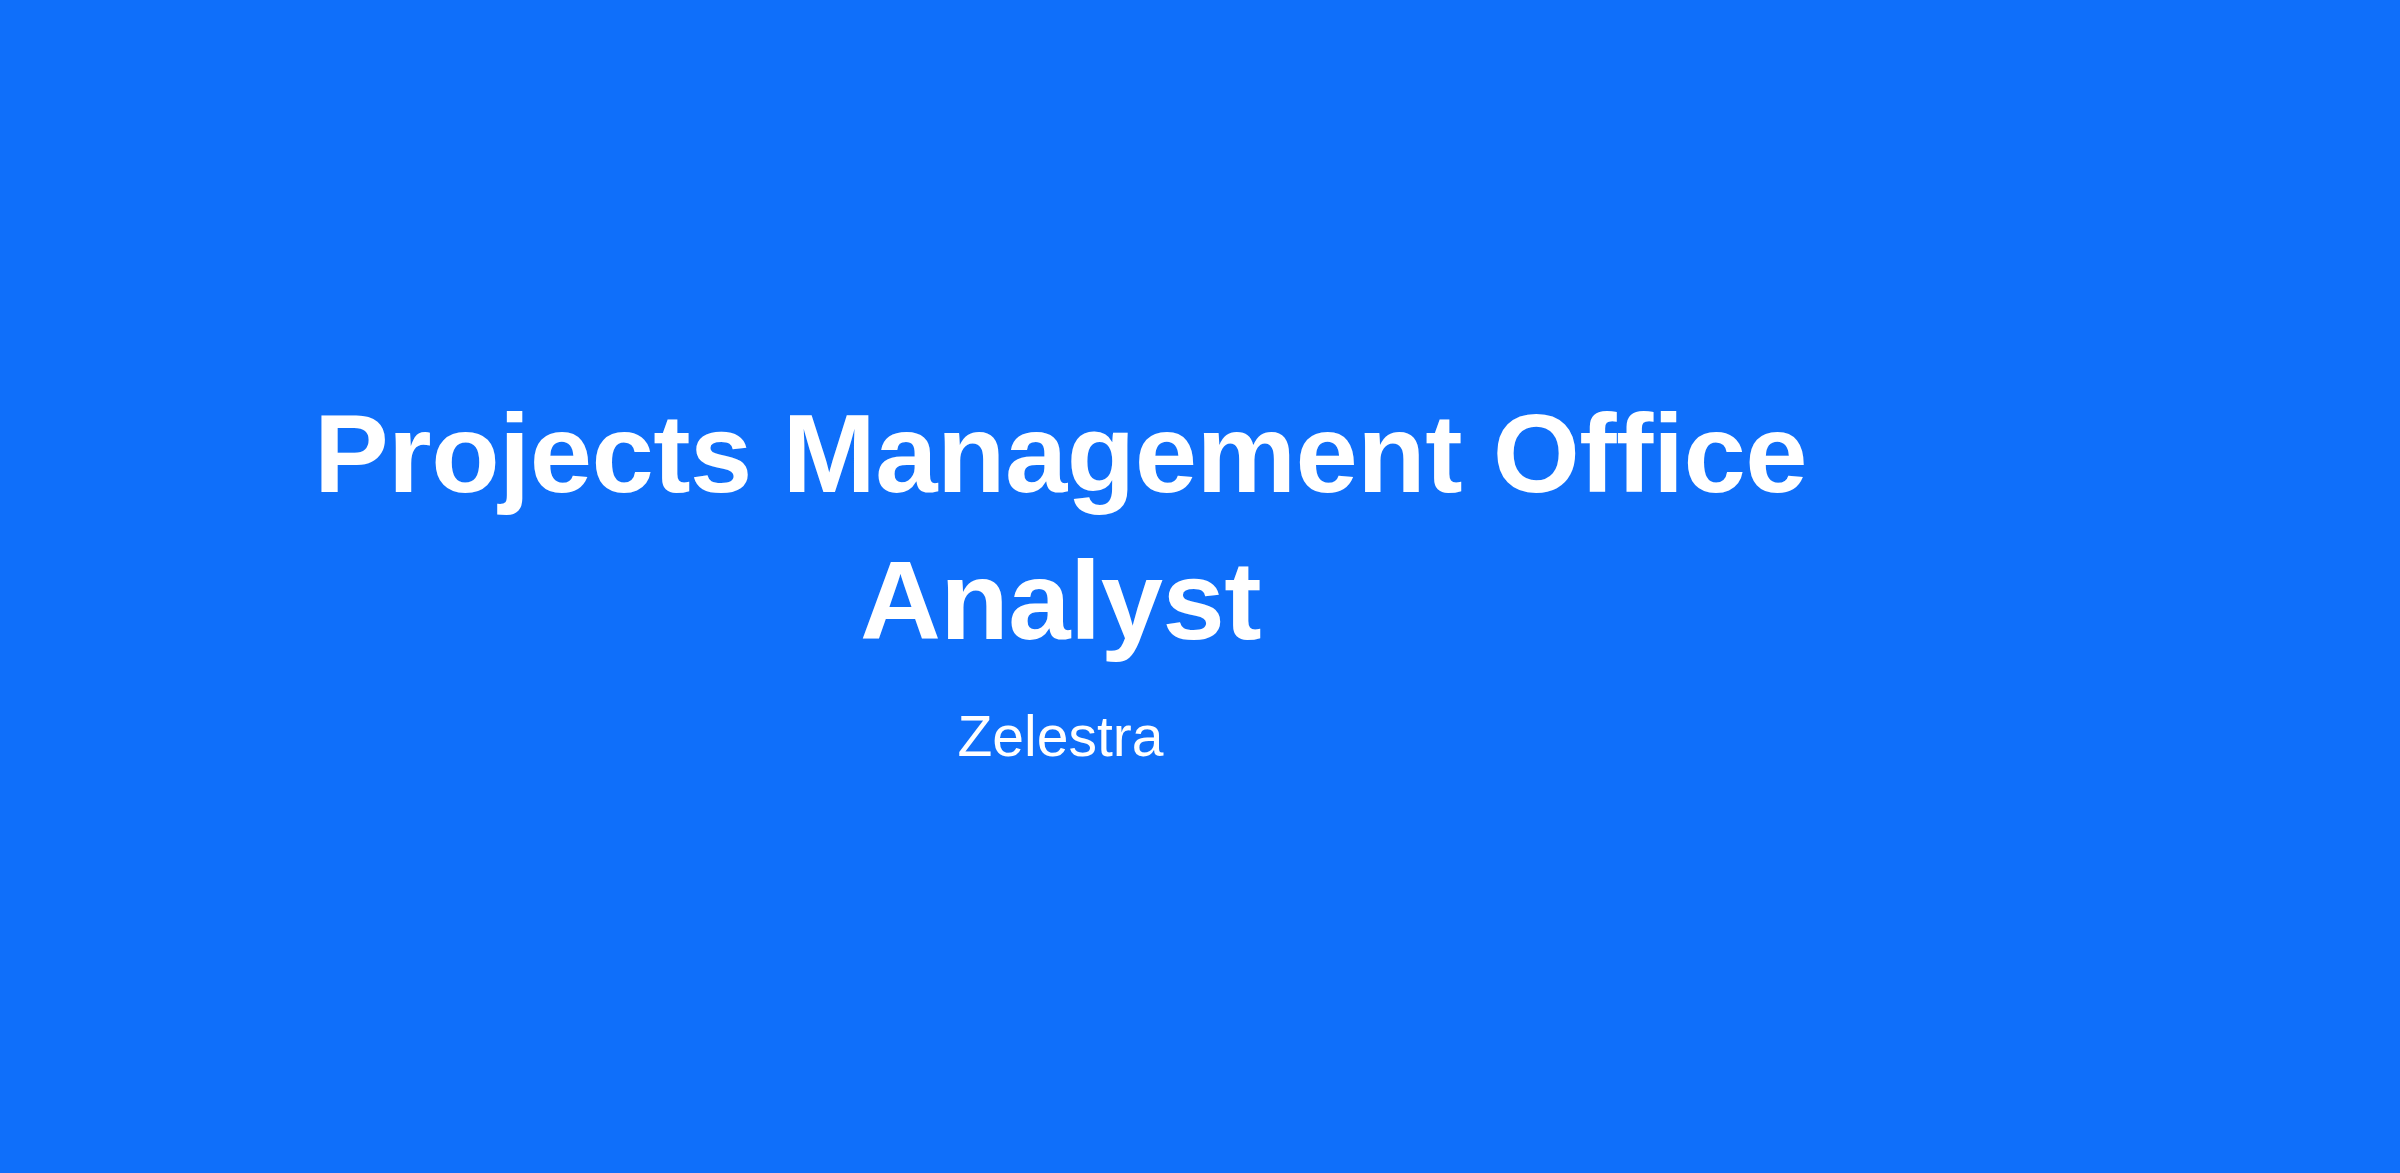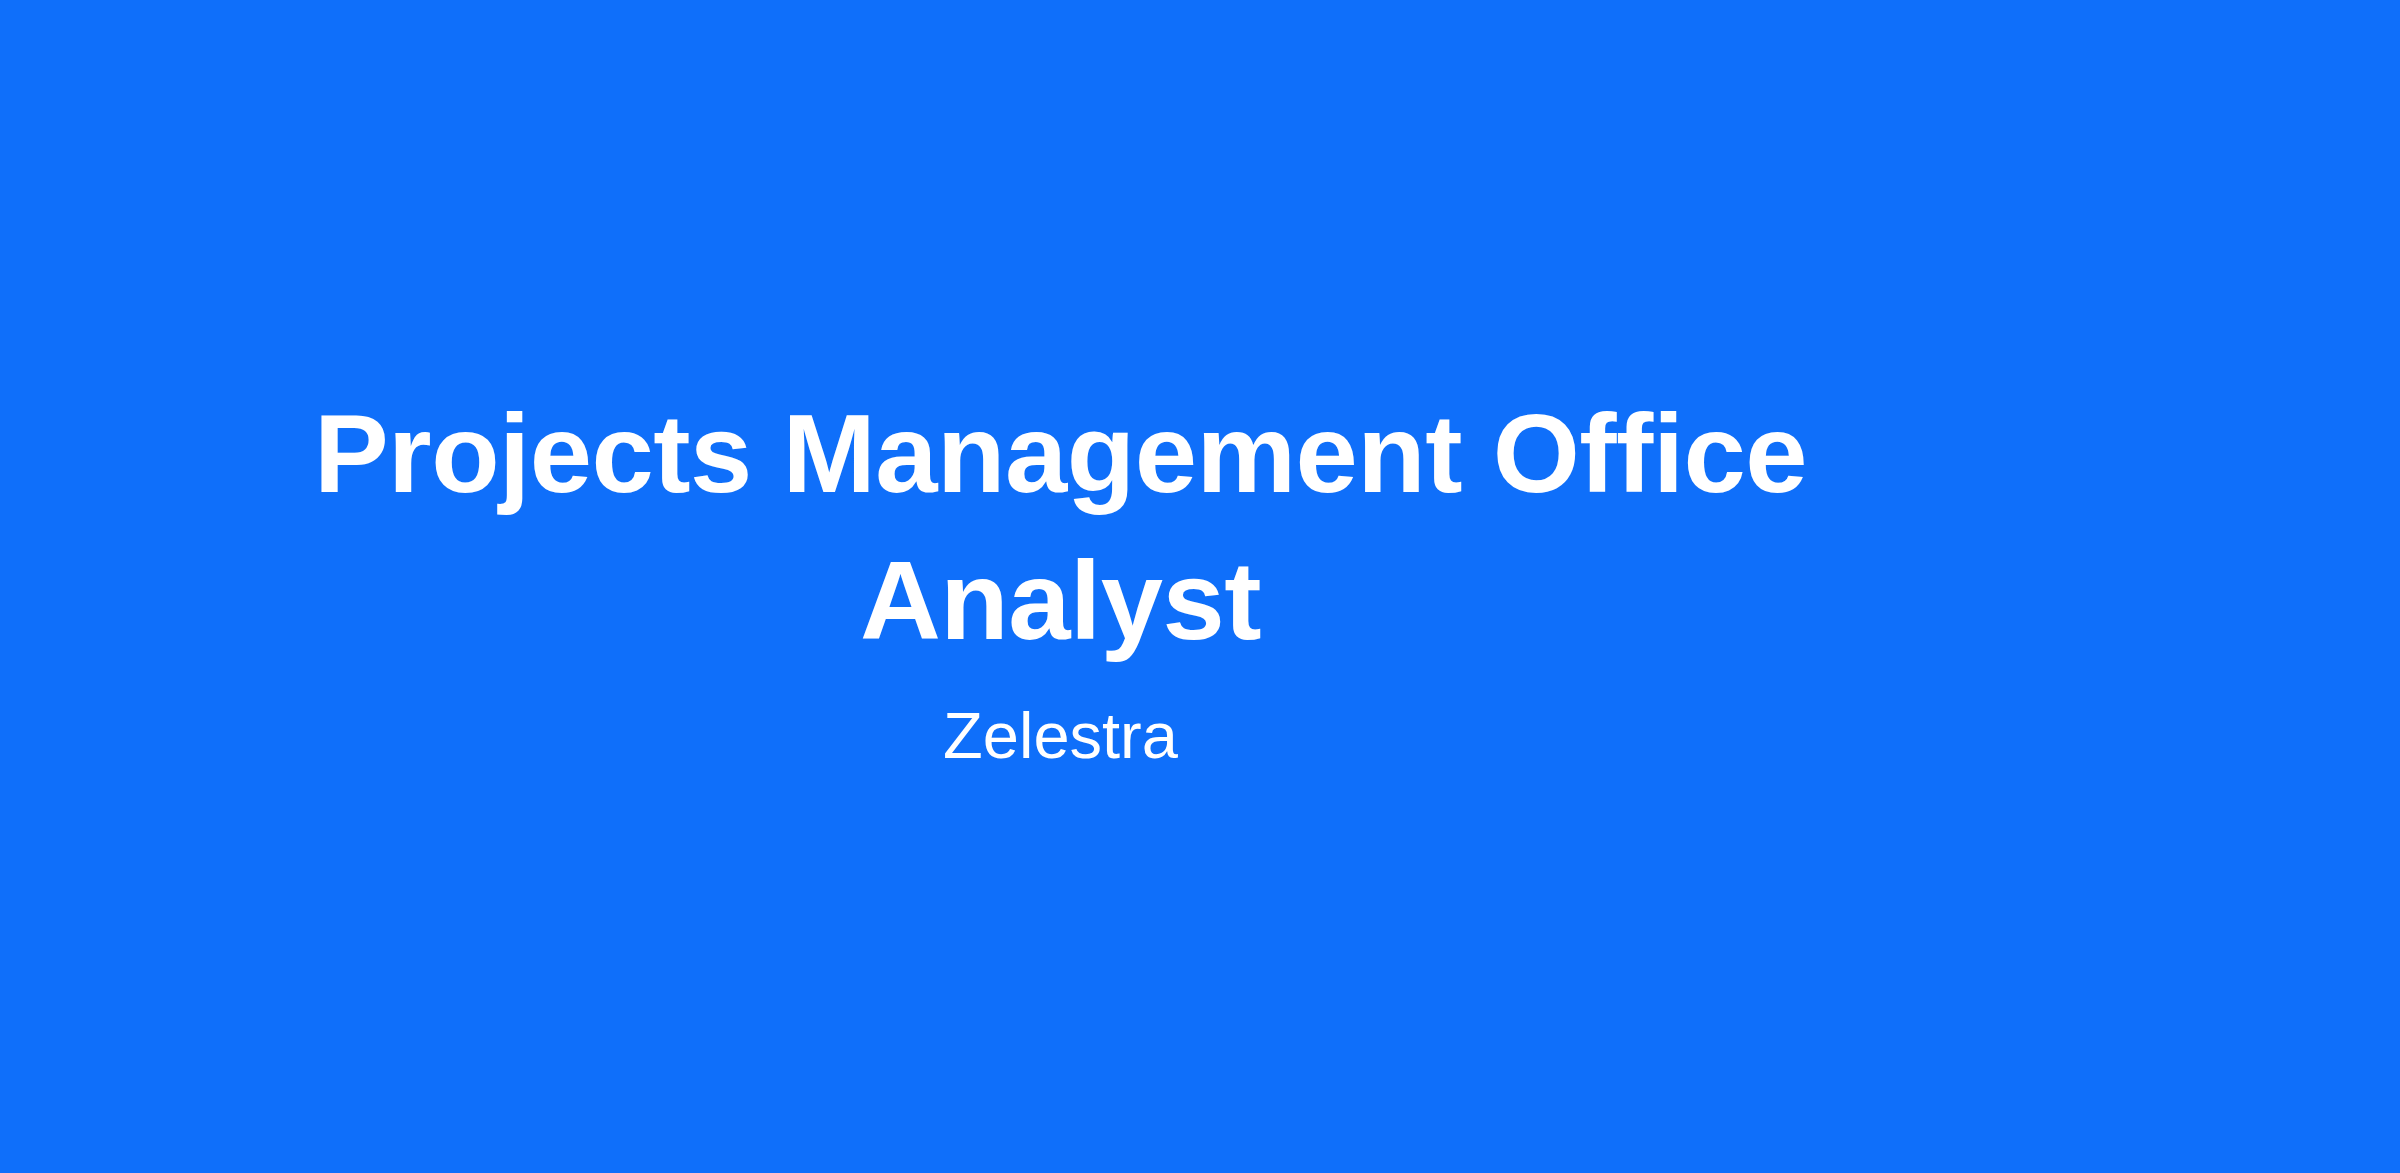--- a/index.html
+++ b/index.html
@@ -52,21 +52,21 @@
     padding: 0;
     text-align: center;
     white-space: normal;
     word-wrap: break-word;
   }
 
   
   .hero-subtitle {
     font-family: "Liberation Sans", sans-serif;
     font-weight: normal;
-    font-size: 65px;
+    font-size: 57px;
     line-height: 100px;
     color: #ffffff;
     margin: 0;
     padding: 0;
     margin-top: 12px;
     text-align: right;
     letter-spacing: 0px;
   }
 </style>
 </head>

